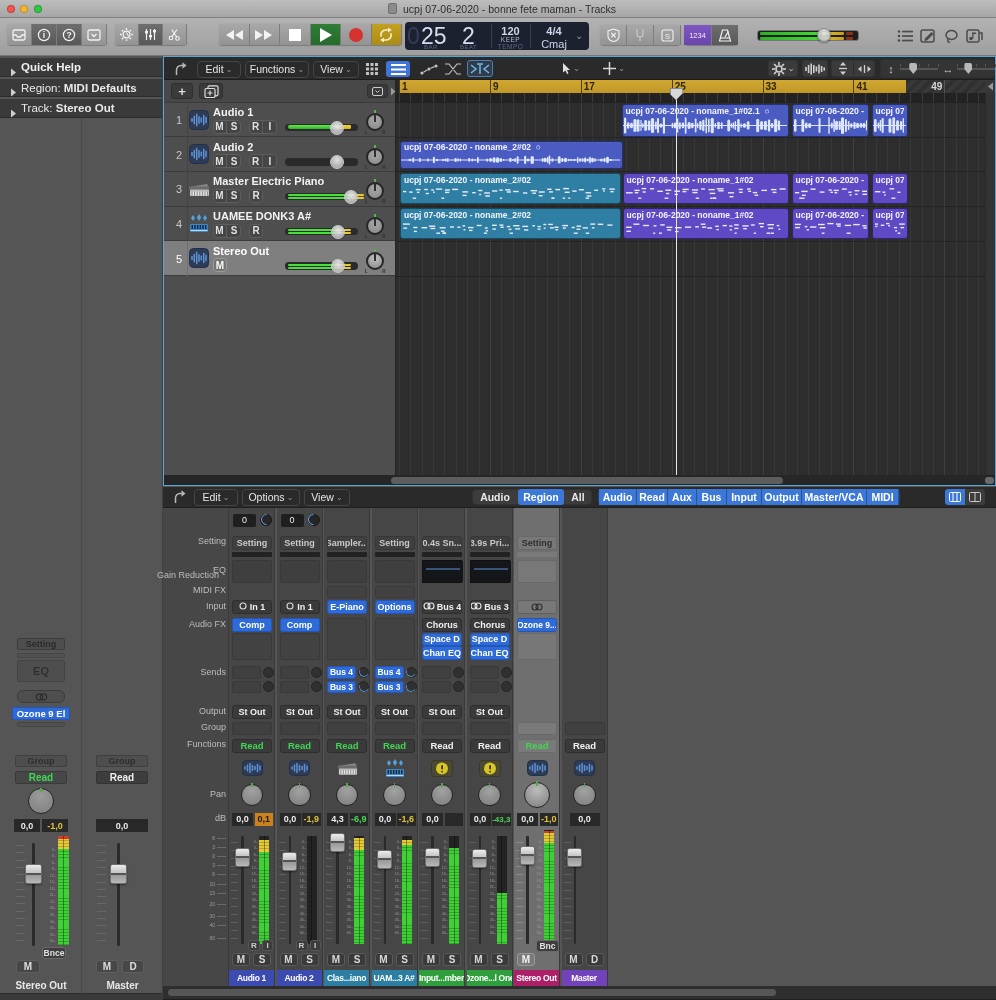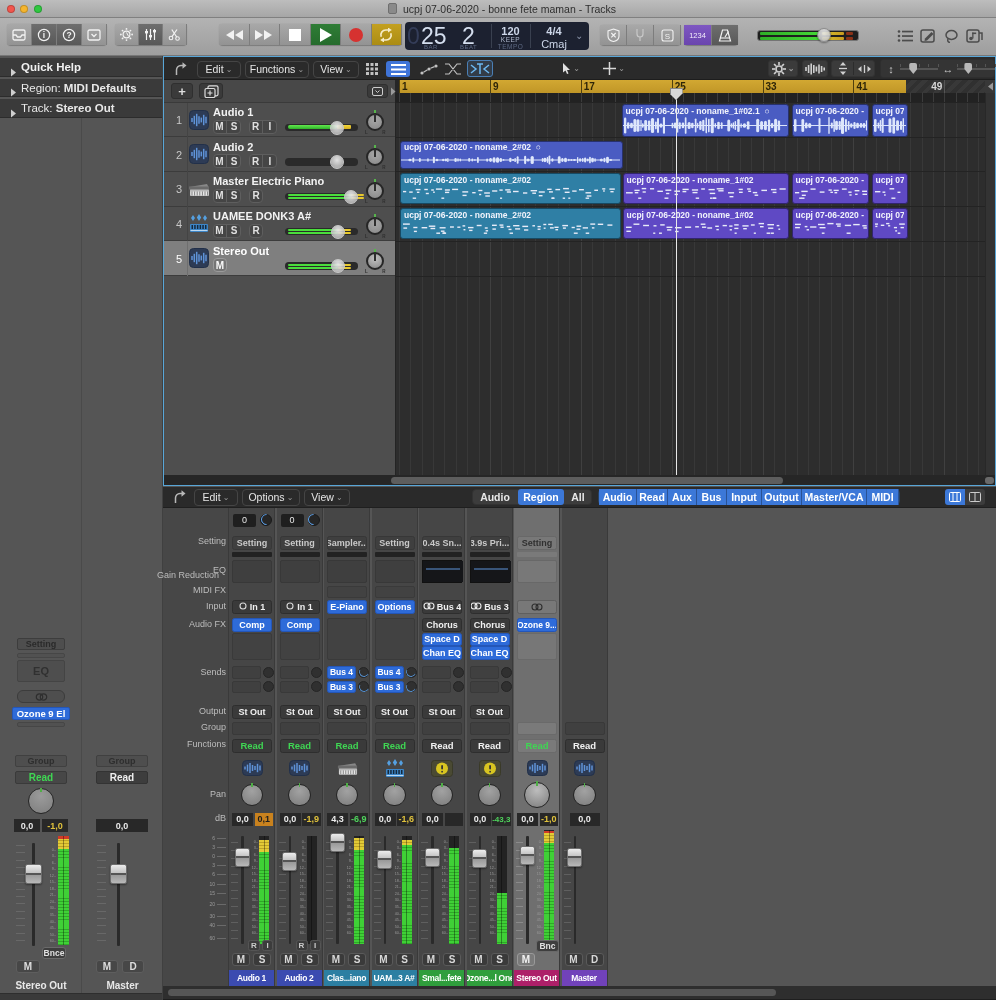--- a/index.html
+++ b/index.html
@@ -1675,18 +1675,18 @@
 <div style="position:absolute;left:443.0px;top:952.5px;width:18px;height:13.5px;background:#3a3a3a;border:1px solid #5a5a5a;border-radius:3px;color:#d8d8d8;font-size:10px;font-weight:bold;display:flex;align-items:center;justify-content:center;white-space:nowrap;overflow:hidden;">S</div>
 <div style="position:absolute;left:469.5px;top:952.5px;width:18px;height:13.5px;background:#3a3a3a;border:1px solid #5a5a5a;border-radius:3px;color:#d8d8d8;font-size:10px;font-weight:bold;display:flex;align-items:center;justify-content:center;white-space:nowrap;overflow:hidden;">M</div>
 <div style="position:absolute;left:490.5px;top:952.5px;width:18px;height:13.5px;background:#3a3a3a;border:1px solid #5a5a5a;border-radius:3px;color:#d8d8d8;font-size:10px;font-weight:bold;display:flex;align-items:center;justify-content:center;white-space:nowrap;overflow:hidden;">S</div>
 <div style="position:absolute;left:517.0px;top:952.5px;width:18px;height:13.5px;background:#7a7a7a;border:1px solid #999;border-radius:3px;color:#f2f2f2;font-size:10px;font-weight:bold;display:flex;align-items:center;justify-content:center;white-space:nowrap;overflow:hidden;">M</div>
 <div style="position:absolute;left:564.5px;top:952.5px;width:18px;height:13.5px;background:#3a3a3a;border:1px solid #5a5a5a;border-radius:3px;color:#d8d8d8;font-size:10px;font-weight:bold;display:flex;align-items:center;justify-content:center;white-space:nowrap;overflow:hidden;">M</div>
 <div style="position:absolute;left:585.5px;top:952.5px;width:18px;height:13.5px;background:#3a3a3a;border:1px solid #5a5a5a;border-radius:3px;color:#d8d8d8;font-size:10px;font-weight:bold;display:flex;align-items:center;justify-content:center;white-space:nowrap;overflow:hidden;">D</div>
 <div style="position:absolute;left:229.0px;top:969.5px;width:46px;height:16.5px;background:#3b4bb0;color:#fff;font-size:8.5px;font-weight:bold;letter-spacing:-0.3px;display:flex;align-items:center;justify-content:center;border-right:1.5px solid #3a3a3a;white-space:nowrap;overflow:hidden;">Audio 1</div>
 <div style="position:absolute;left:276.5px;top:969.5px;width:46px;height:16.5px;background:#3b4bb0;color:#fff;font-size:8.5px;font-weight:bold;letter-spacing:-0.3px;display:flex;align-items:center;justify-content:center;border-right:1.5px solid #3a3a3a;white-space:nowrap;overflow:hidden;">Audio 2</div>
 <div style="position:absolute;left:324.0px;top:969.5px;width:46px;height:16.5px;background:#2c7fa2;color:#fff;font-size:8.5px;font-weight:bold;letter-spacing:-0.3px;display:flex;align-items:center;justify-content:center;border-right:1.5px solid #3a3a3a;white-space:nowrap;overflow:hidden;">Clas...iano</div>
 <div style="position:absolute;left:371.5px;top:969.5px;width:46px;height:16.5px;background:#2c7fa2;color:#fff;font-size:8.5px;font-weight:bold;letter-spacing:-0.3px;display:flex;align-items:center;justify-content:center;border-right:1.5px solid #3a3a3a;white-space:nowrap;overflow:hidden;">UAM...3 A#</div>
-<div style="position:absolute;left:419.0px;top:969.5px;width:46px;height:16.5px;background:#2f9e3c;color:#fff;font-size:8.5px;font-weight:bold;letter-spacing:-0.3px;display:flex;align-items:center;justify-content:center;border-right:1.5px solid #3a3a3a;white-space:nowrap;overflow:hidden;">Smal...fete</div>
+<div style="position:absolute;left:419.0px;top:969.5px;width:46px;height:16.5px;background:#2f9e3c;color:#fff;font-size:8.5px;font-weight:bold;letter-spacing:-0.3px;display:flex;align-items:center;justify-content:center;border-right:1.5px solid #3a3a3a;white-space:nowrap;overflow:hidden;">Input...mber</div>
 <div style="position:absolute;left:466.5px;top:969.5px;width:46px;height:16.5px;background:#2f9e3c;color:#fff;font-size:8.5px;font-weight:bold;letter-spacing:-0.3px;display:flex;align-items:center;justify-content:center;border-right:1.5px solid #3a3a3a;white-space:nowrap;overflow:hidden;">Ozone...l One</div>
 <div style="position:absolute;left:514.0px;top:969.5px;width:46px;height:16.5px;background:#ad2069;color:#fff;font-size:8.5px;font-weight:bold;letter-spacing:-0.3px;display:flex;align-items:center;justify-content:center;border-right:1.5px solid #3a3a3a;white-space:nowrap;overflow:hidden;">Stereo Out</div>
 <div style="position:absolute;left:561.5px;top:969.5px;width:46px;height:16.5px;background:#7142ba;color:#fff;font-size:8.5px;font-weight:bold;letter-spacing:-0.3px;display:flex;align-items:center;justify-content:center;border-right:1.5px solid #3a3a3a;white-space:nowrap;overflow:hidden;">Master</div>
 <div style="position:absolute;left:163px;top:986px;width:833px;height:14px;background:#2e2e2e;"></div>
 <div style="position:absolute;left:168px;top:988.5px;width:608px;height:7px;background:#565656;border-radius:3.5px;"></div>
 <div style="position:absolute;left:163px;top:999px;width:833px;height:1px;background:#1e1e1e;"></div>
 </body></html>

